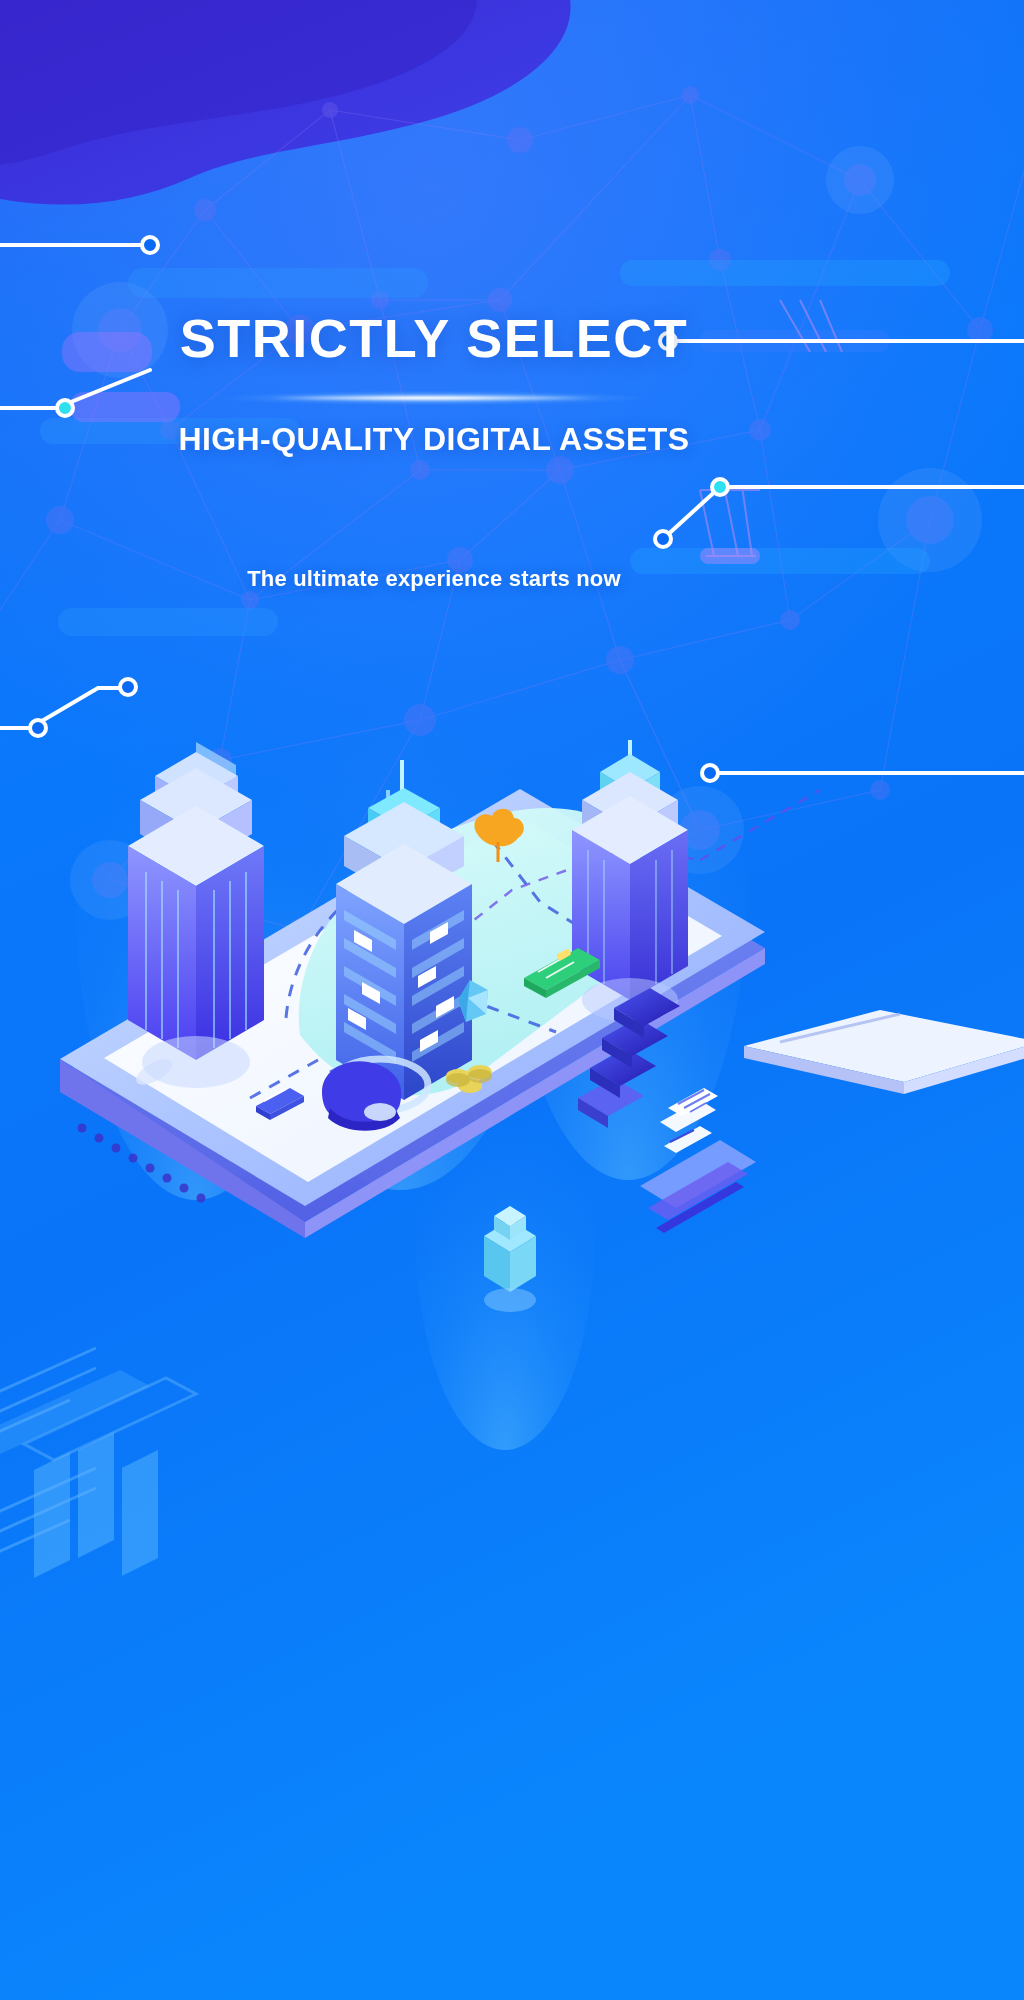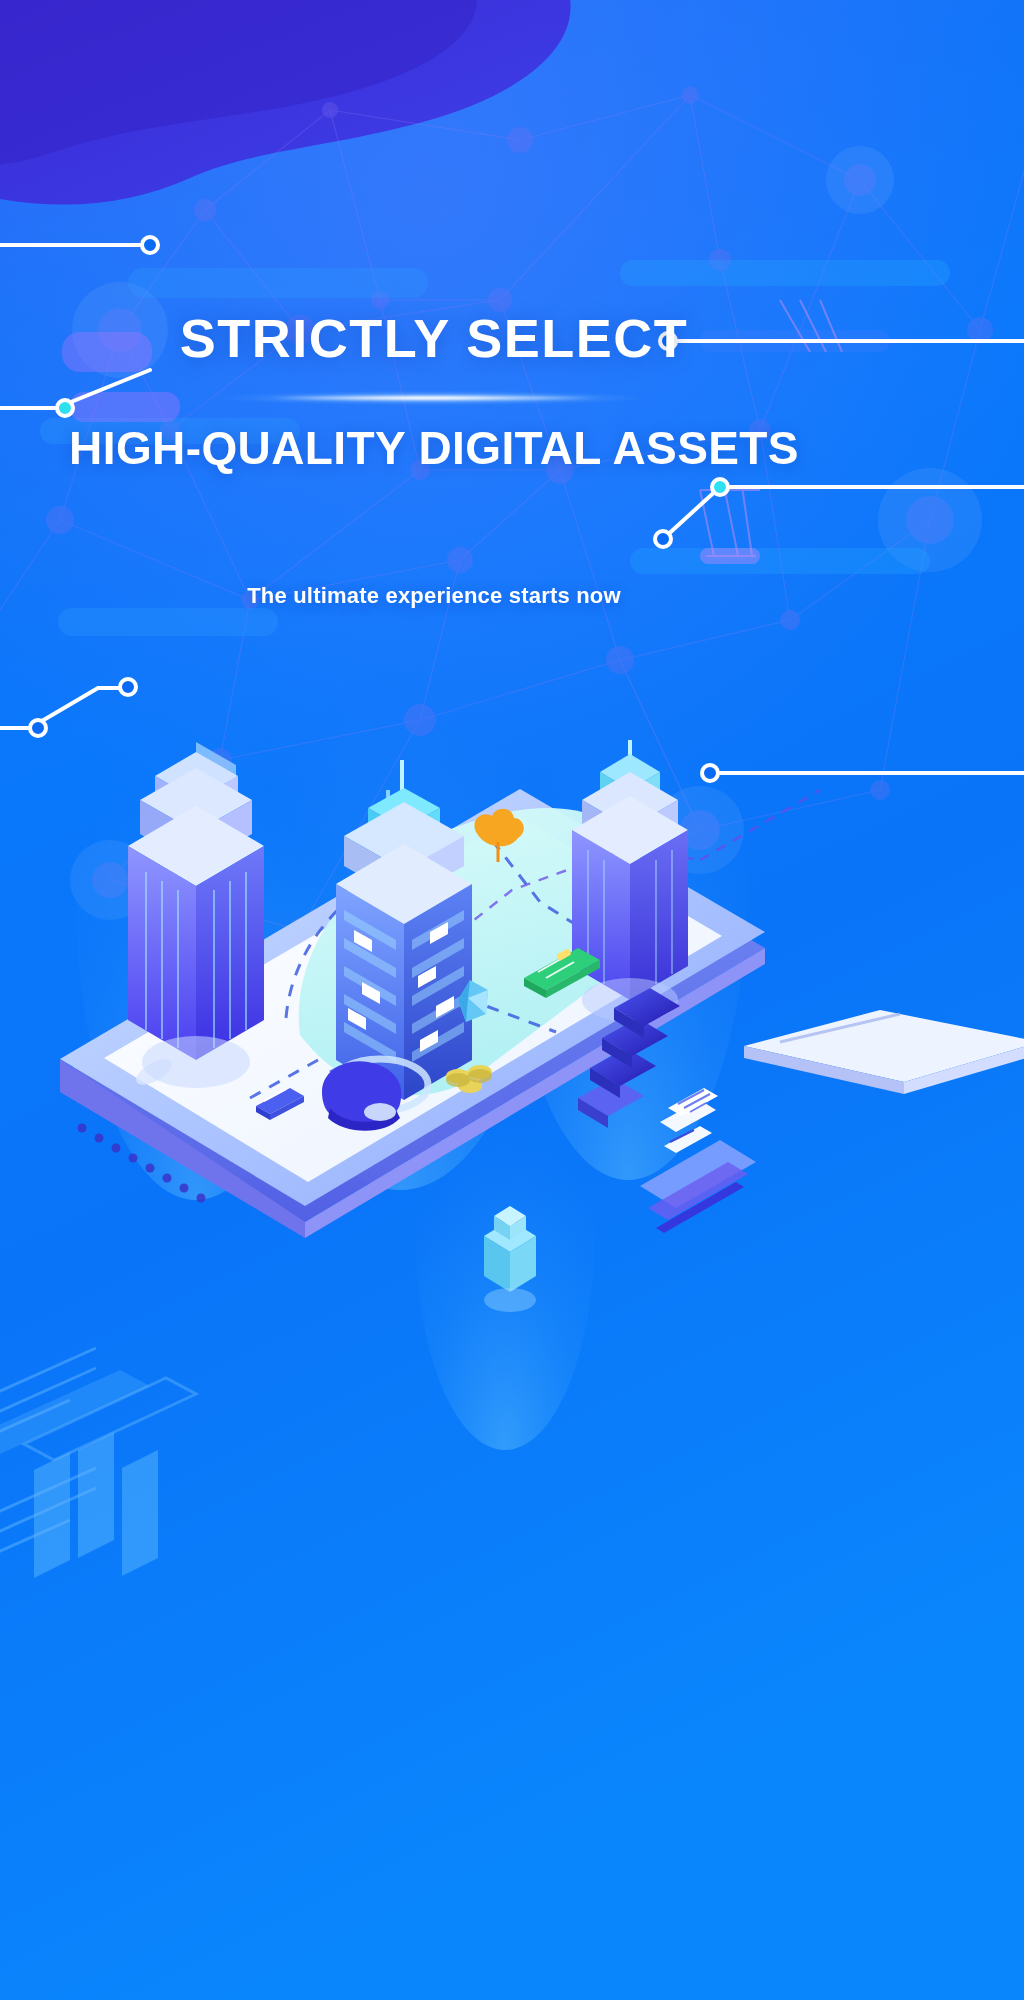--- a/index.html
+++ b/index.html
@@ -35,21 +35,21 @@
   }
   .flare::after{
     content:""; position:absolute; left:50%; top:50%;
     transform:translate(-50%,-50%);
     width:330px; height:3px; border-radius:3px;
     background:linear-gradient(90deg, rgba(255,255,255,0), #ffffff 45%, rgba(255,255,255,0));
     filter:blur(.6px);
   }
   .subhead {
     color:#ffffff;
-    font-size:46px;
+    font-size:32px;
     font-weight:bold;
     letter-spacing:.4px;
     text-shadow:0 2px 14px rgba(10,50,160,.3);
   }
   .tagline {
     margin-top:108px;
     color:#ffffff;
     font-size:22px;
     font-weight:bold;
     letter-spacing:.2px;

